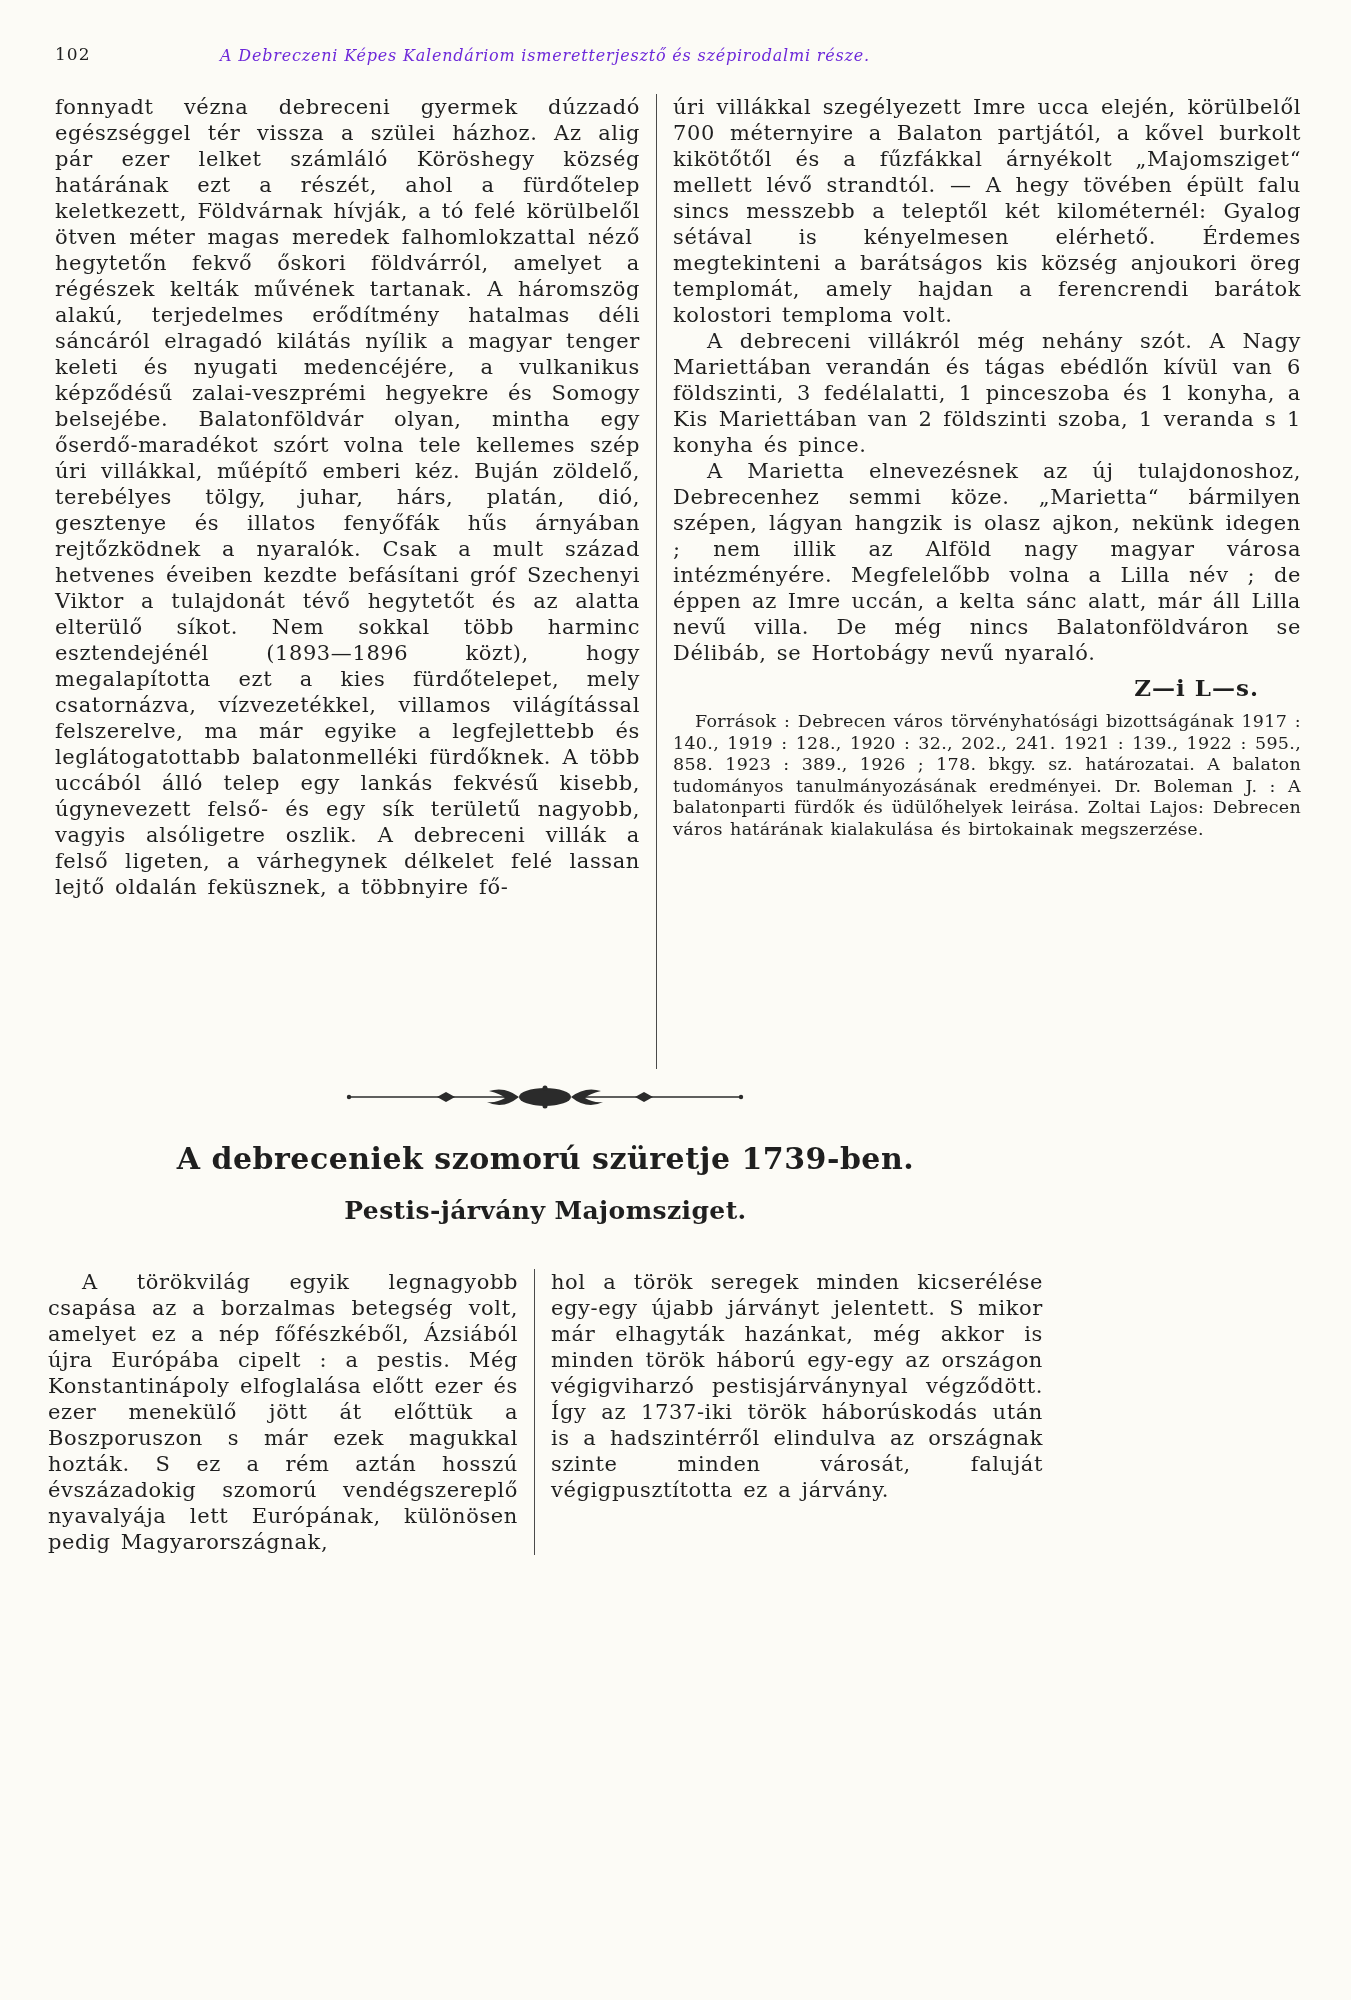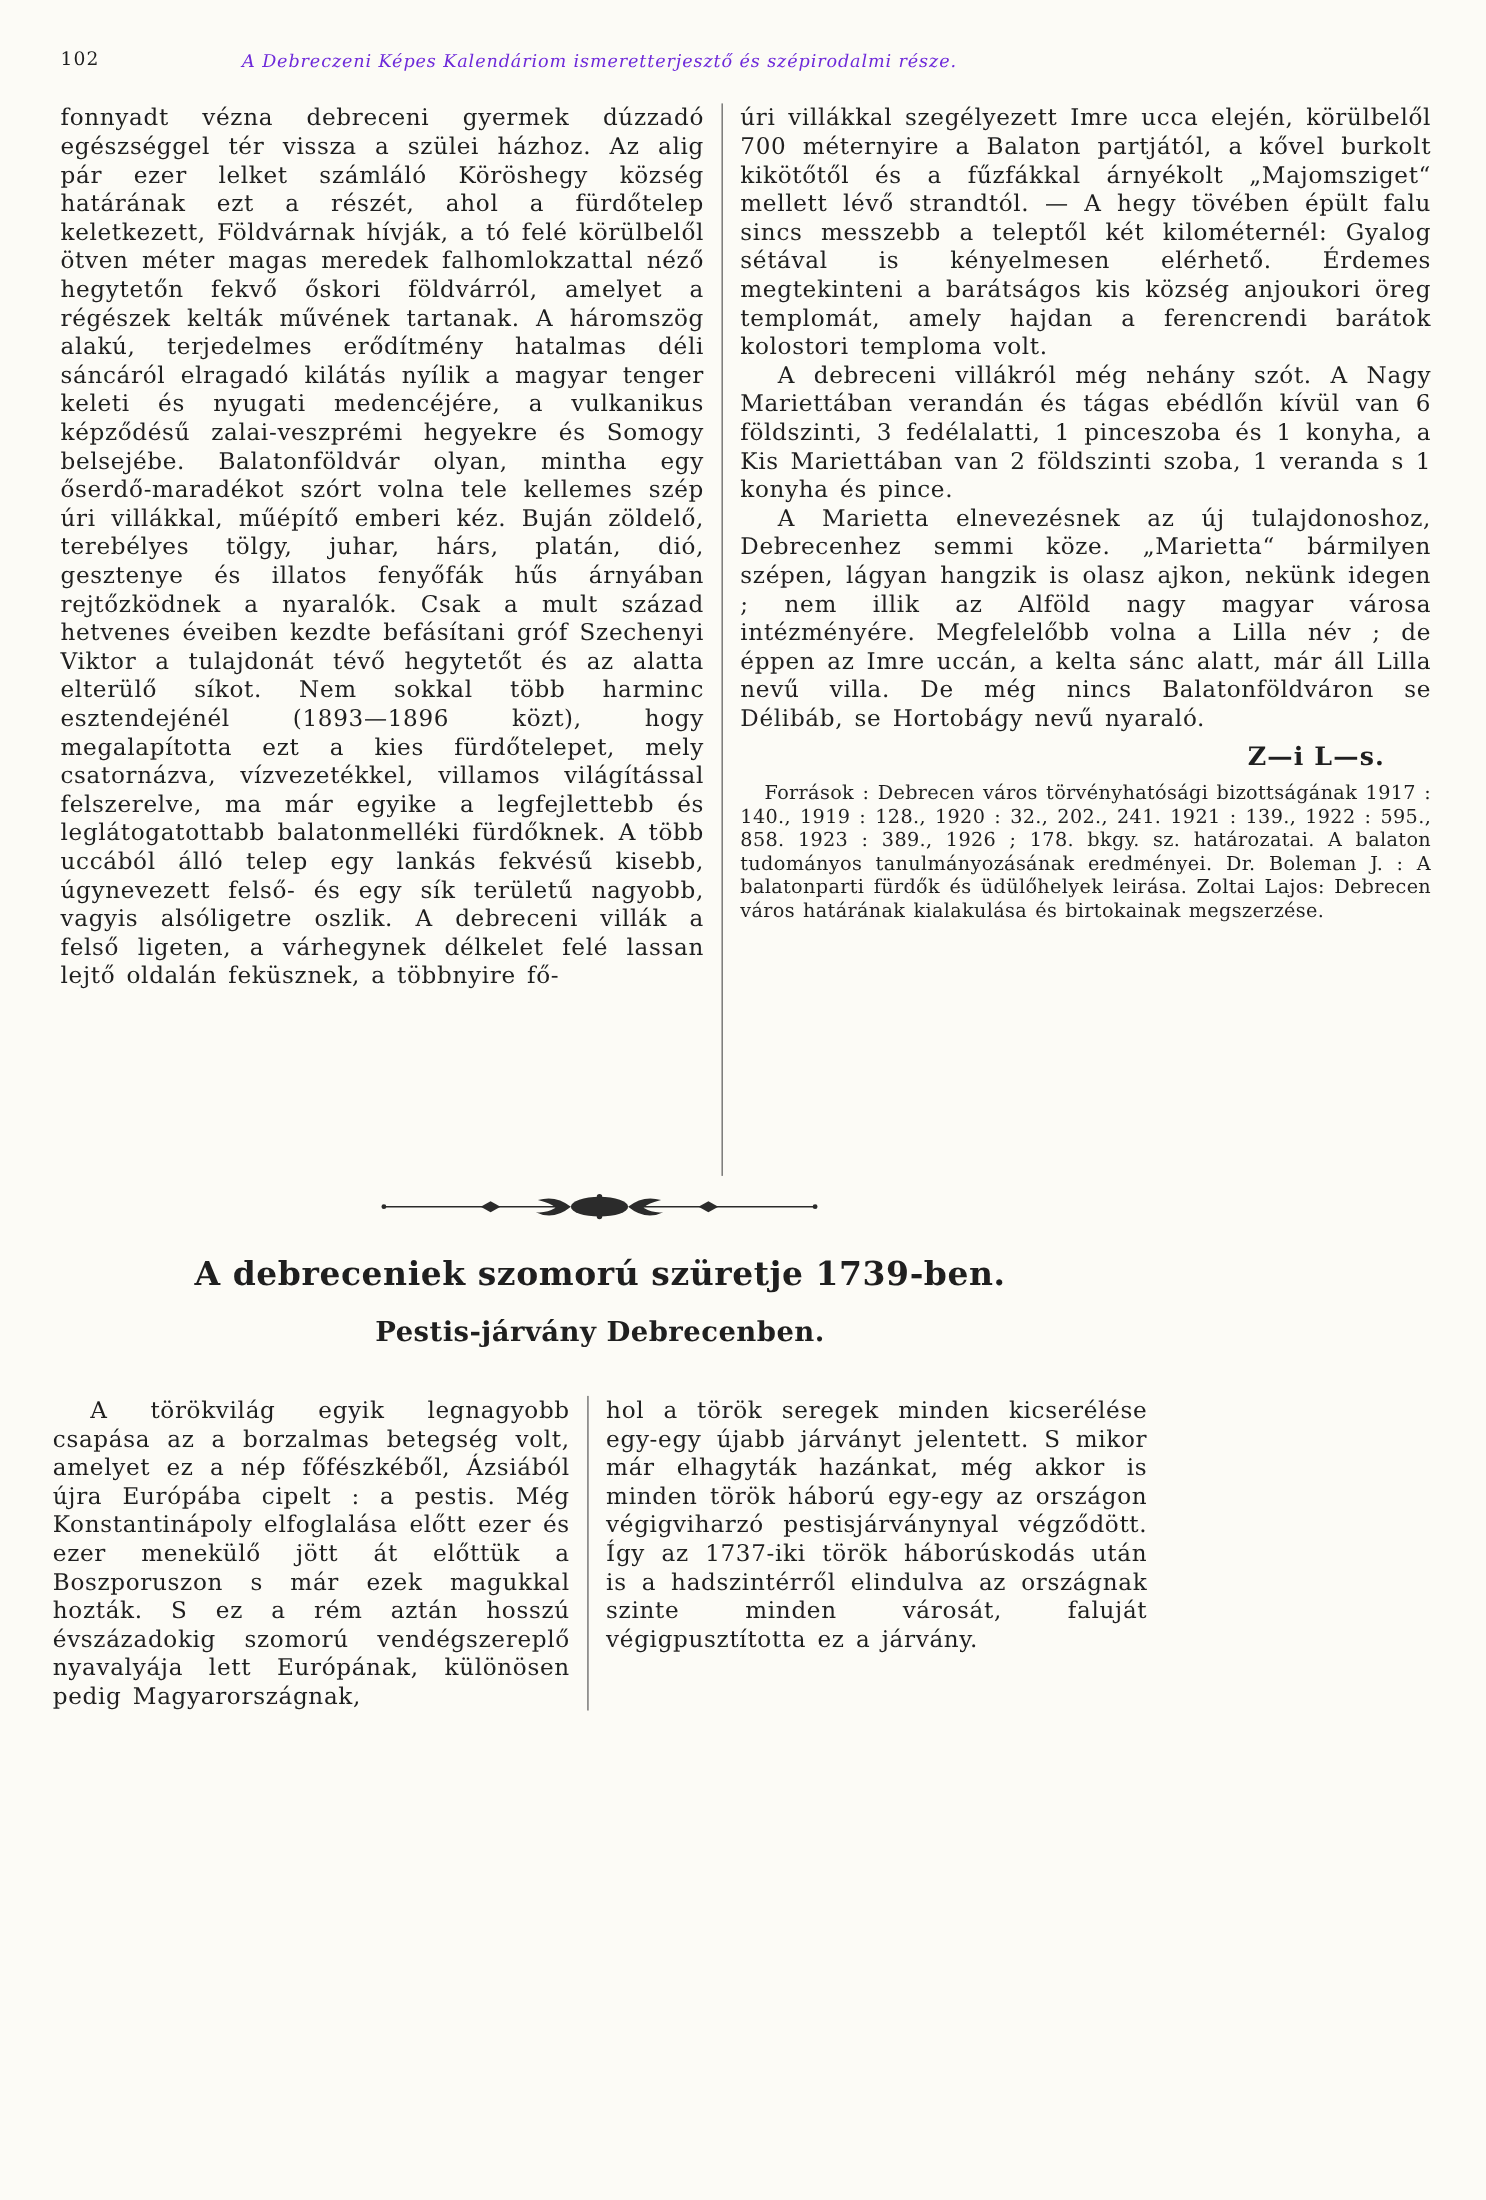--- a/index.html
+++ b/index.html
@@ -156,21 +156,21 @@
       <path d="M174 14 q-14 -11 -30 -6 q12 3 16 7 q-8 5 -18 4 q16 8 32 -5 z" stroke="none"></path>
       <path d="M226 14 q14 -11 30 -6 q-12 3 -16 7 q8 5 18 4 q-16 8 -32 -5 z" stroke="none"></path>
       <circle cx="200" cy="5" r="2.5" stroke="none"></circle>
       <circle cx="200" cy="23" r="2.5" stroke="none"></circle>
     </g>
   </svg>
 </div>
 
 <div class="article-2">
   <h1 class="a2-title">A debreceniek szomorú szüretje 1739-ben.</h1>
-  <h2 class="a2-subtitle">Pestis-járvány Debrecenben.</h2>
+  <h2 class="a2-subtitle">Pestis-járvány Majomsziget.</h2>
   <div class="a2-cols">
     <div class="a2-col-left">
       <p class="body-text indented">A törökvilág egyik legnagyobb csapása az a borzalmas betegség volt, amelyet ez a nép főfészkéből, Ázsiából újra Európába cipelt : a pestis. Még Konstantinápoly elfoglalása előtt ezer és ezer menekülő jött át előttük a Boszporuszon s már ezek magukkal hozták. S ez a rém aztán hosszú évszázadokig szomorú vendégszereplő nyavalyája lett Európának, különösen pedig Magyarországnak,</p>
     </div>
     <div class="col-divider"></div>
     <div class="a2-col-right">
       <p class="body-text">hol a török seregek minden kicserélése egy-egy újabb járványt jelentett. S mikor már elhagyták hazánkat, még akkor is minden török háború egy-egy az országon végigviharzó pestisjárványnyal végződött. Így az 1737-iki török háborúskodás után is a hadszintérről elindulva az országnak szinte minden városát, faluját végigpusztította ez a járvány.</p>
     </div>
   </div>
 </div>

